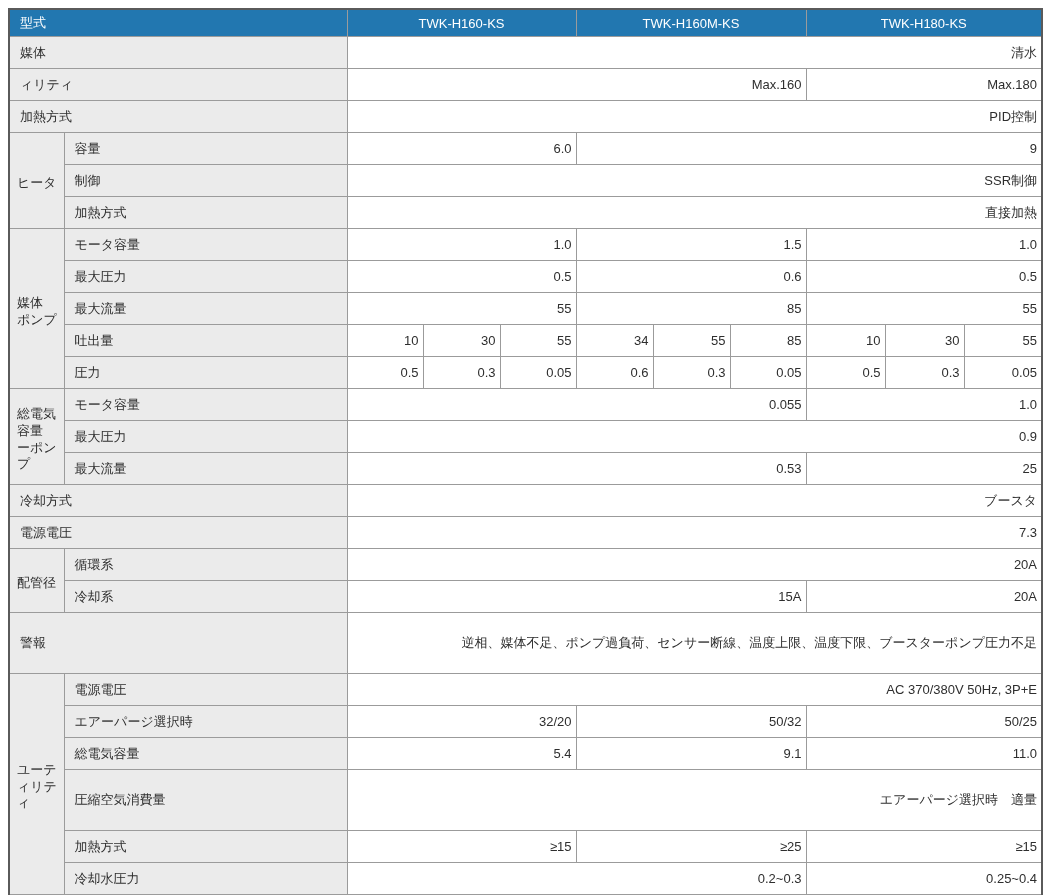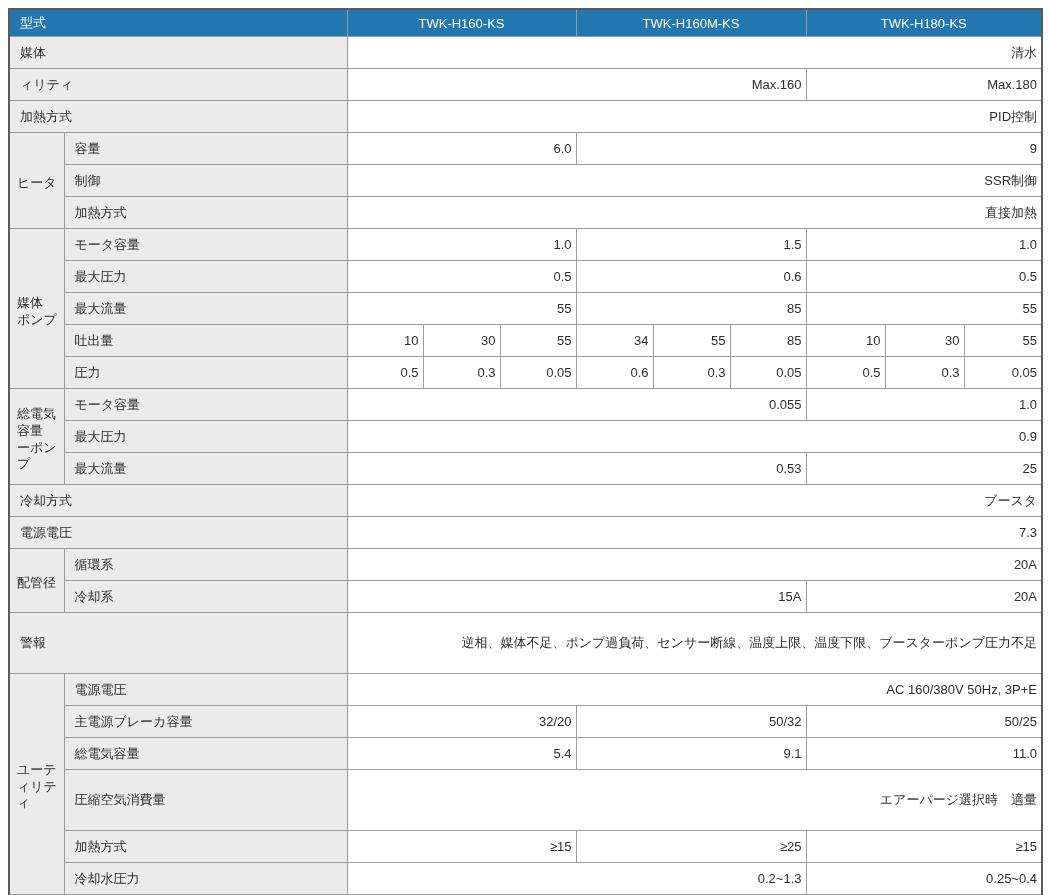--- a/index.html
+++ b/index.html
@@ -158,24 +158,24 @@
 
   <tr class="tall">
     <td class="lbl" colspan="2">警報</td>
     <td class="val" colspan="9">逆相、媒体不足、ポンプ過負荷、センサー断線、温度上限、温度下限、ブースターポンプ圧力不足</td>
   </tr>
 
   <tr>
     <td class="grp" rowspan="6">ユーテ
 ィリティ</td>
     <td class="lbl">電源電圧</td>
-    <td class="val" colspan="9">AC 160/380V 50Hz, 3P+E</td>
-  </tr>
-  <tr>
-    <td class="lbl">主電源ブレーカ容量</td>
+    <td class="val" colspan="9">AC 370/380V 50Hz, 3P+E</td>
+  </tr>
+  <tr>
+    <td class="lbl">エアーパージ選択時</td>
     <td class="val" colspan="3">32/20</td>
     <td class="val" colspan="3">50/32</td>
     <td class="val" colspan="3">50/25</td>
   </tr>
   <tr>
     <td class="lbl">総電気容量</td>
     <td class="val" colspan="3">5.4</td>
     <td class="val" colspan="3">9.1</td>
     <td class="val" colspan="3">11.0</td>
   </tr>
@@ -184,21 +184,21 @@
     <td class="val" colspan="9">エアーパージ選択時　適量</td>
   </tr>
   <tr>
     <td class="lbl">加熱方式</td>
     <td class="val" colspan="3">≥15</td>
     <td class="val" colspan="3">≥25</td>
     <td class="val" colspan="3">≥15</td>
   </tr>
   <tr>
     <td class="lbl">冷却水圧力</td>
-    <td class="val" colspan="6">0.2~1.3</td>
+    <td class="val" colspan="6">0.2~0.3</td>
     <td class="val" colspan="3">0.25~0.4</td>
   </tr>
 
   <tr>
     <td class="lbl" colspan="2">付属品</td>
     <td class="val" colspan="9">電源ケーブル</td>
   </tr>
 
 </tbody>
 </table>

